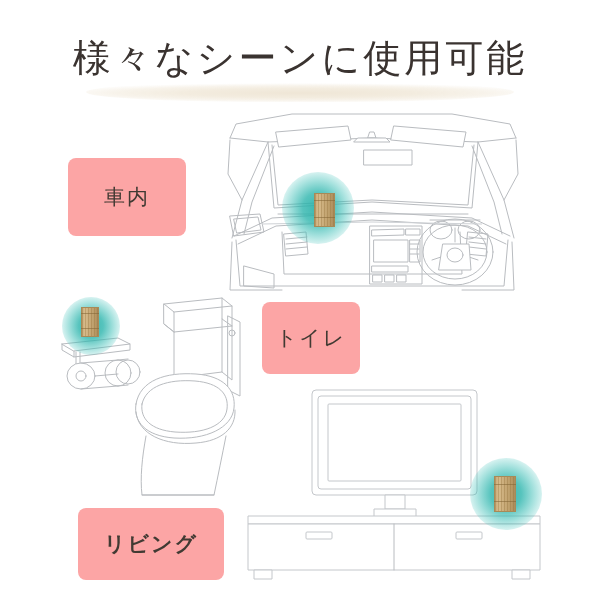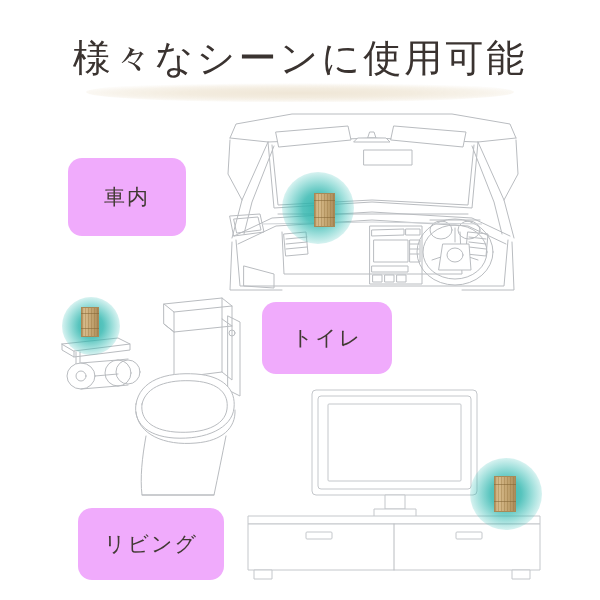--- a/index.html
+++ b/index.html
@@ -30,30 +30,30 @@
     white-space:nowrap;
   }
   .note{
     position:absolute;right:22px;top:85px;
     font-size:10.5px;color:#4a4443;letter-spacing:0.2px;white-space:nowrap;
   }
 
   
   .chip{
     position:absolute;
-    background:#f0abfc;
-    border-radius:14px;
+    background:#fca5a5;
+    border-radius:8px;
     display:flex;align-items:center;justify-content:center;
     color:#413a33;
     font-size:21px;
     letter-spacing:2px;
   }
   #chip-car{left:68px;top:158px;width:118px;height:78px;}
-  #chip-toilet{left:262px;top:302px;width:130px;height:72px;}
-  #chip-living{left:78px;top:508px;width:146px;height:72px;}
+  #chip-toilet{left:262px;top:302px;width:98px;height:72px;}
+  #chip-living{left:78px;top:508px;width:146px;height:72px;font-weight:bold;}
 
   
   .glow{
     position:absolute;border-radius:50%;
     background:radial-gradient(circle, rgba(41,176,168,0.92) 0%, rgba(45,181,173,0.80) 30%, rgba(57,190,182,0.45) 55%, rgba(90,205,198,0.16) 75%, rgba(255,255,255,0) 100%);
     pointer-events:none;
   }
 
   
   .sachet{position:absolute;}

